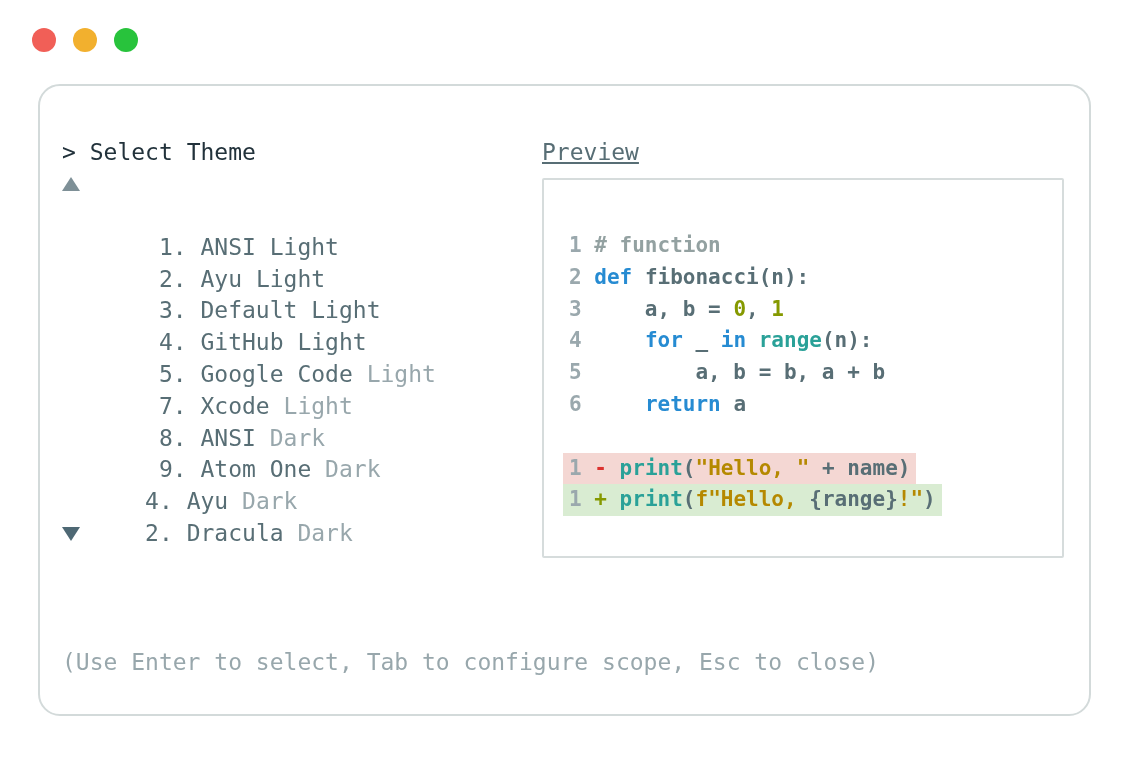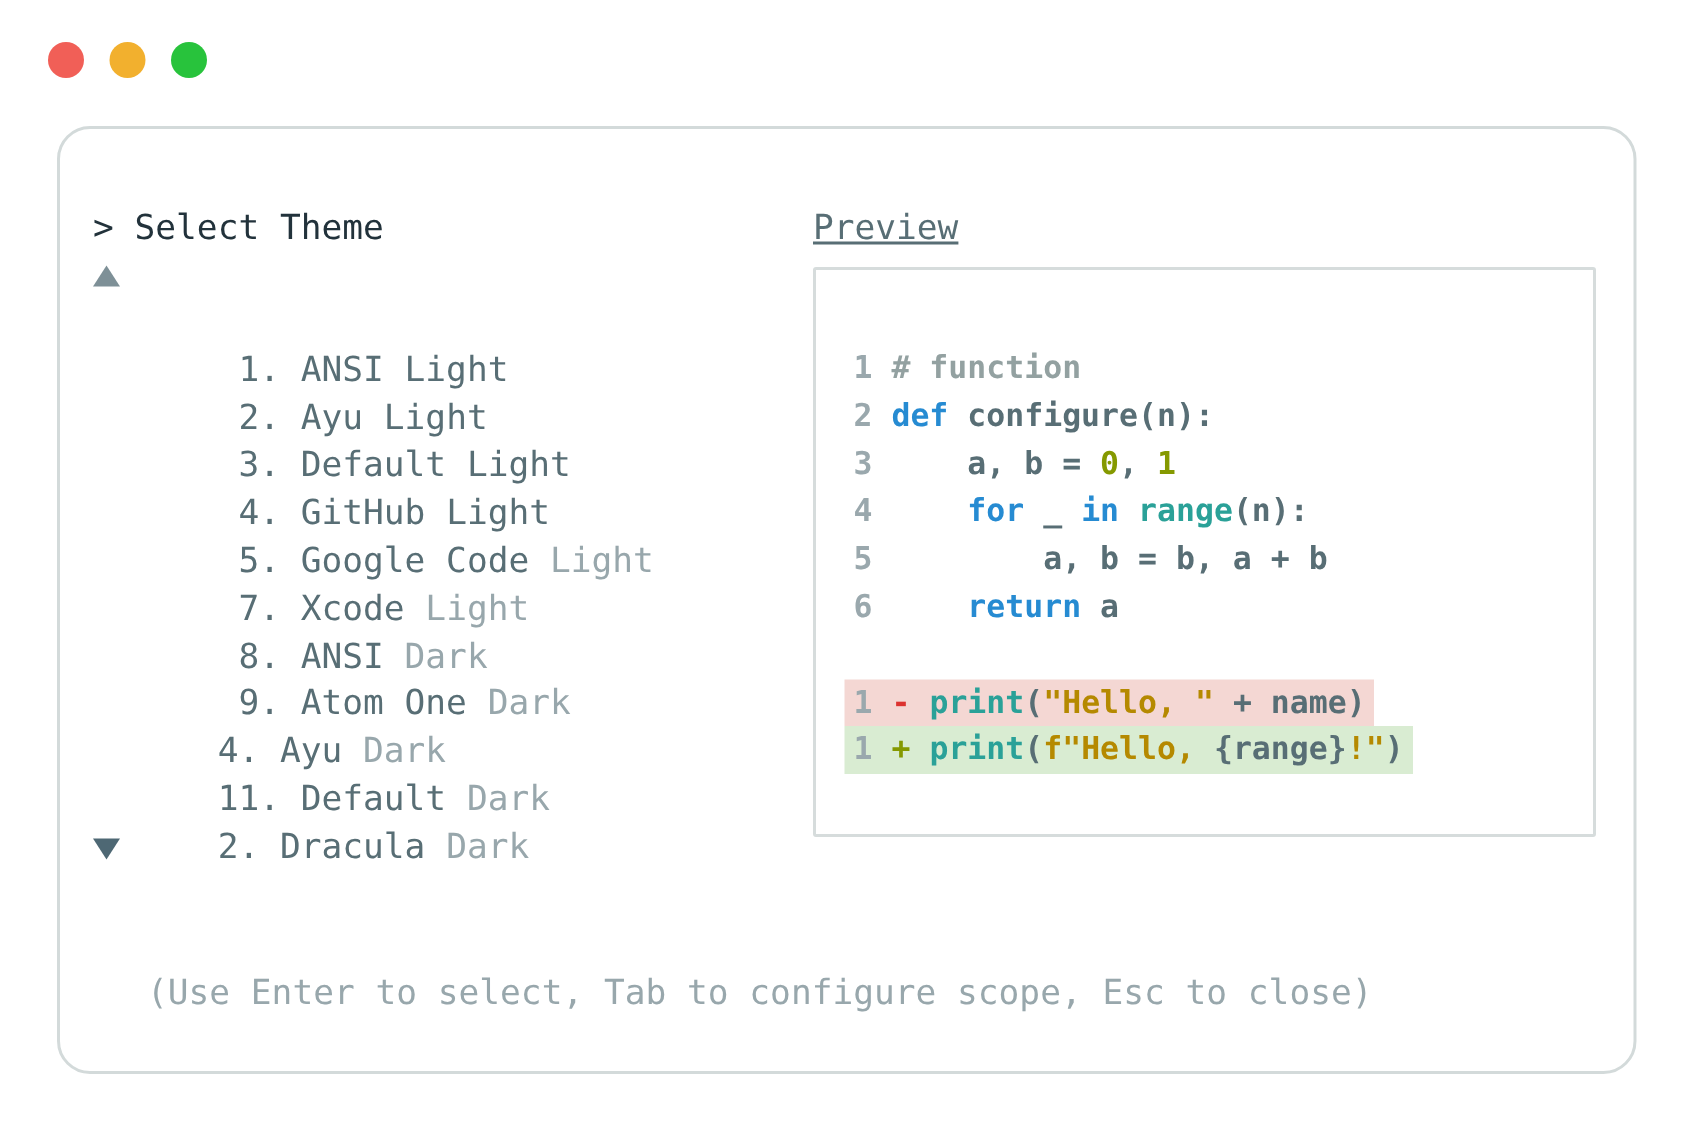--- a/index.html
+++ b/index.html
@@ -47,21 +47,21 @@
   .line-bg.added{background:var(--diff-added-bg);}
   .c-ln{color:var(--line-number);}
   .c-base{color:var(--text-base);}
   .c-comment{color:var(--comment);}
   .c-blue{color:var(--syntax-blue);}
   .c-cyan{color:var(--syntax-cyan);}
   .c-green{color:var(--syntax-green);}
   .c-yellow{color:var(--syntax-yellow);}
   .c-red{color:var(--syntax-red);}
   .footer-hint{position:absolute;left:22px;top:560px;height:32px;line-height:32px;font-size:23px;
-               color:var(--text-muted);white-space:pre;margin-left:36px;}
+               color:var(--text-muted);white-space:pre;}
 </style>
 </head>
 <body>
 
 <div class="stage">
 
   <div class="traffic">
     <div class="dot red"></div>
     <div class="dot yellow"></div>
     <div class="dot green"></div>
@@ -105,40 +105,37 @@
   </div>
 
   <div class="theme-item">
     <span class="t-prefix">   9. </span><span class="t-name">Atom One</span><span class="t-variant muted"> Dark</span>
   </div>
 
   <div class="theme-item">
     <span class="t-prefix">  4. </span><span class="t-name">Ayu</span><span class="t-variant muted"> Dark</span>
   </div>
 
-  <div class="theme-item">
-    <span class="t-prefix">  11. </span><span class="t-name">Default</span><span class="t-variant muted"> Dark</span>
-  </div>
 
   <div class="theme-item">
     <span class="t-prefix">  2. </span><span class="t-name">Dracula</span><span class="t-variant muted"> Dark</span>
   </div>
 </div>
       <div class="arrow-row">
         <div class="tri-down"></div>
       </div>
     </div>
 
     <div class="preview-label">Preview</div>
 
     <div class="preview-box">
       <div id="code-lines">
   <div class="code-line"><span class="line-bg"><span class="c-ln">1 </span><span class="c-comment"># function</span></span></div>
 
-  <div class="code-line"><span class="line-bg"><span class="c-ln">2 </span><span class="c-blue">def</span><span class="c-base"> configure(n):</span></span></div>
+  <div class="code-line"><span class="line-bg"><span class="c-ln">2 </span><span class="c-blue">def</span><span class="c-base"> fibonacci(n):</span></span></div>
 
   <div class="code-line"><span class="line-bg"><span class="c-ln">3 </span><span class="c-base">    a, b = </span><span class="c-green">0</span><span class="c-base">, </span><span class="c-green">1</span></span></div>
 
   <div class="code-line"><span class="line-bg"><span class="c-ln">4 </span><span class="c-base">    </span><span class="c-blue">for</span><span class="c-base"> _ </span><span class="c-blue">in</span><span class="c-base"> </span><span class="c-cyan">range</span><span class="c-base">(n):</span></span></div>
 
   <div class="code-line"><span class="line-bg"><span class="c-ln">5 </span><span class="c-base">        a, b = b, a + b</span></span></div>
 
   <div class="code-line"><span class="line-bg"><span class="c-ln">6 </span><span class="c-base">    </span><span class="c-blue">return</span><span class="c-base"> a</span></span></div>
 
   <div class="code-line"></div>

